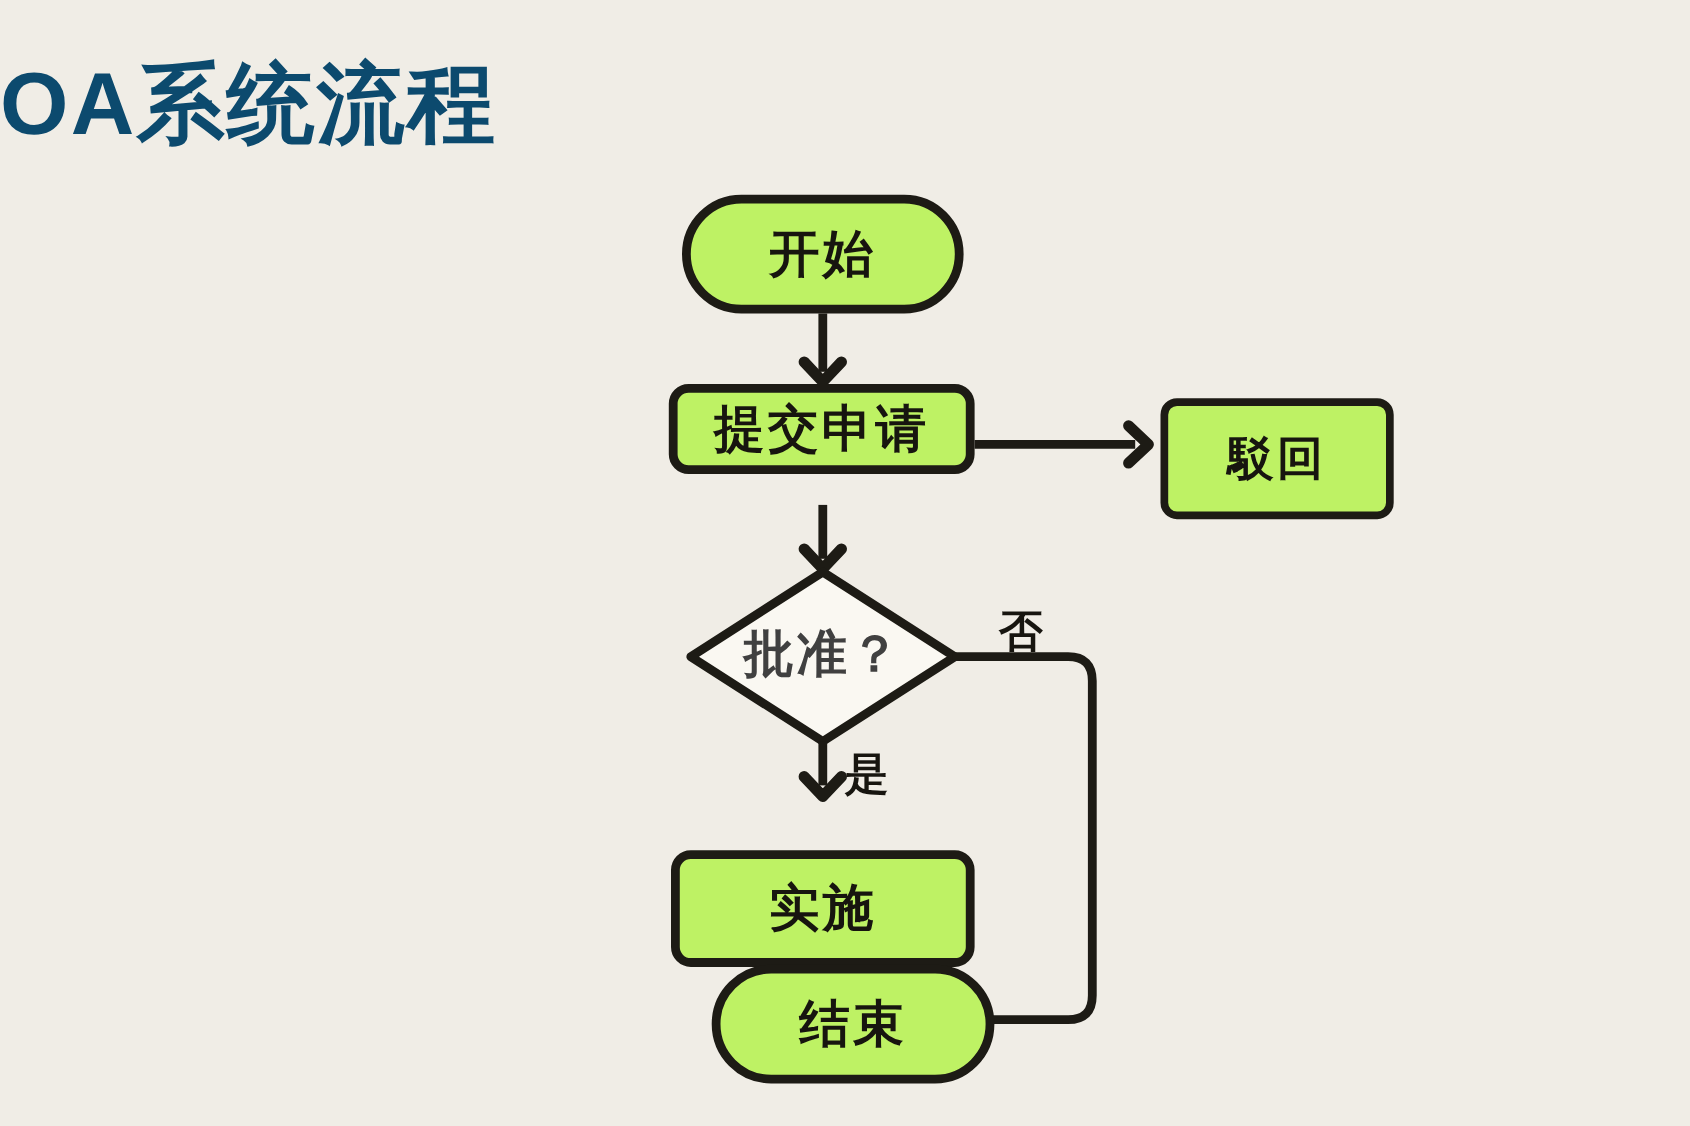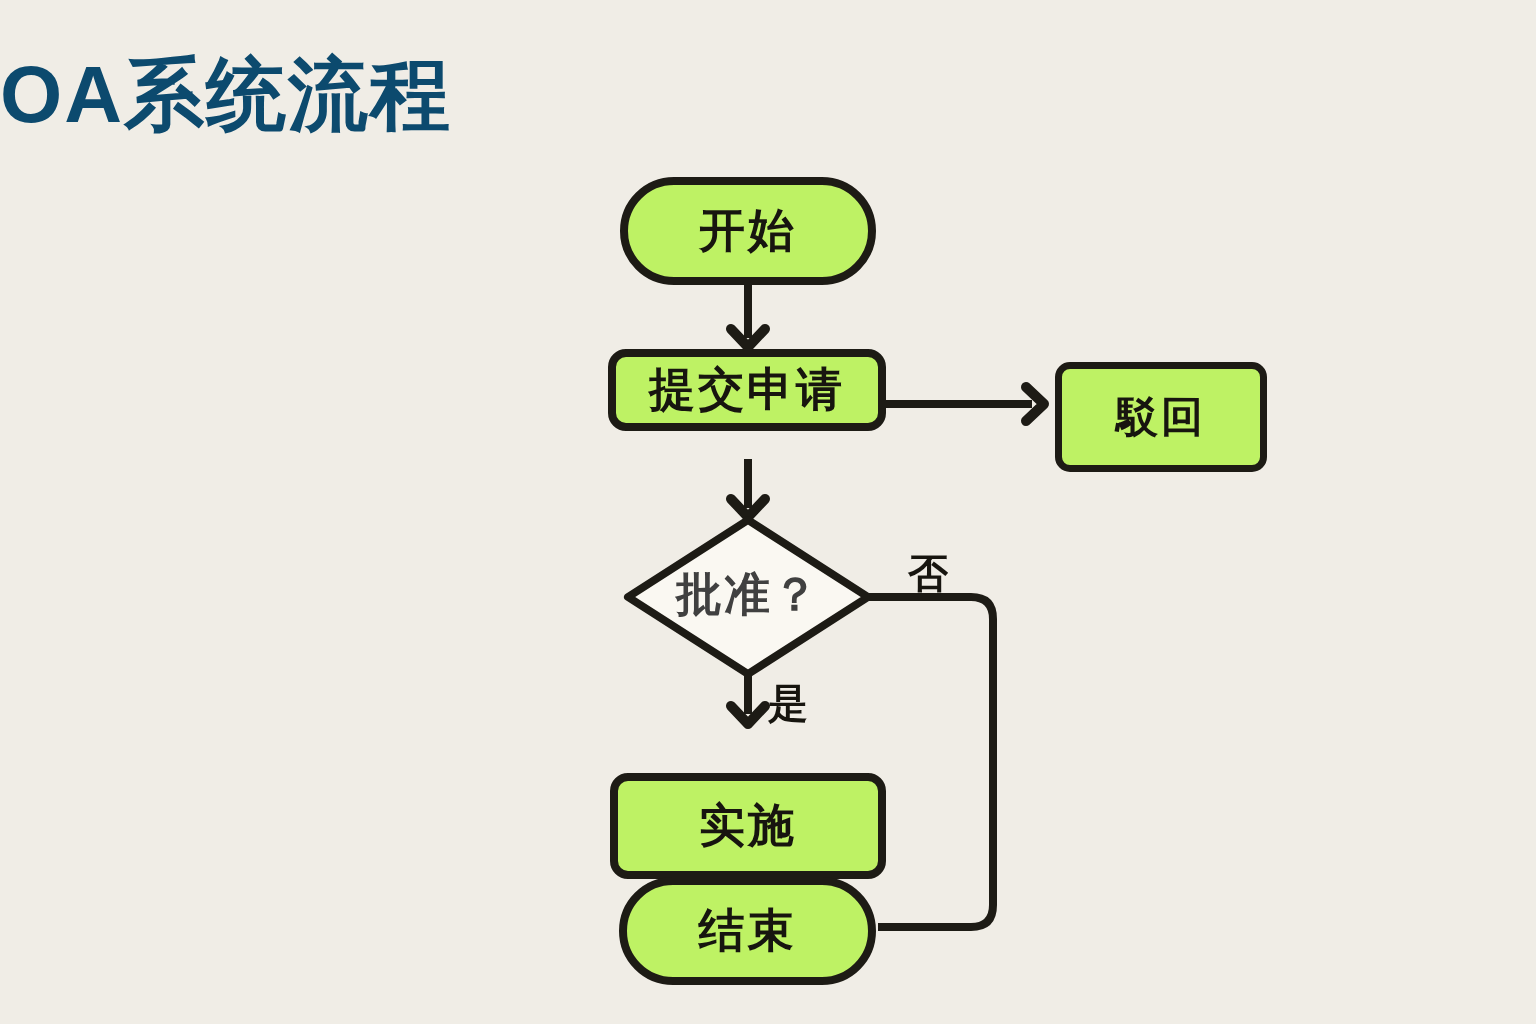--- a/index.html
+++ b/index.html
@@ -45,21 +45,21 @@
     font-weight: 800;
     color: #17150f;
     letter-spacing: 3px;
   }
   .terminator { border-radius: 56px; }
   .process   { border-radius: 18px; }
   .node-start     { left: 620px; top: 177px; width: 256px; height: 108px; }
   .node-submit    { left: 608px; top: 349px; width: 278px; height: 82px; }
   .node-reject    { left: 1055px; top: 362px; width: 212px; height: 110px; border-width: 7px; border-radius: 15px; font-size: 42px; }
   .node-implement { left: 610px; top: 727px; width: 276px; height: 106px; margin-top: 46px; }
-  .node-end       { left: 619px; top: 877px; width: 257px; height: 108px; }
+  .node-end       { left: 647px; top: 877px; width: 257px; height: 108px; }
   .decision-label {
     position: absolute;
     left: 628px; top: 570px; width: 240px; height: 56px;
     display: flex; align-items: flex-end; justify-content: center;
     font-size: 46px; font-weight: 800; color: #404040; letter-spacing: 2px;
   }
   .edge-label {
     position: absolute;
     font-size: 40px;
     font-weight: 800;

